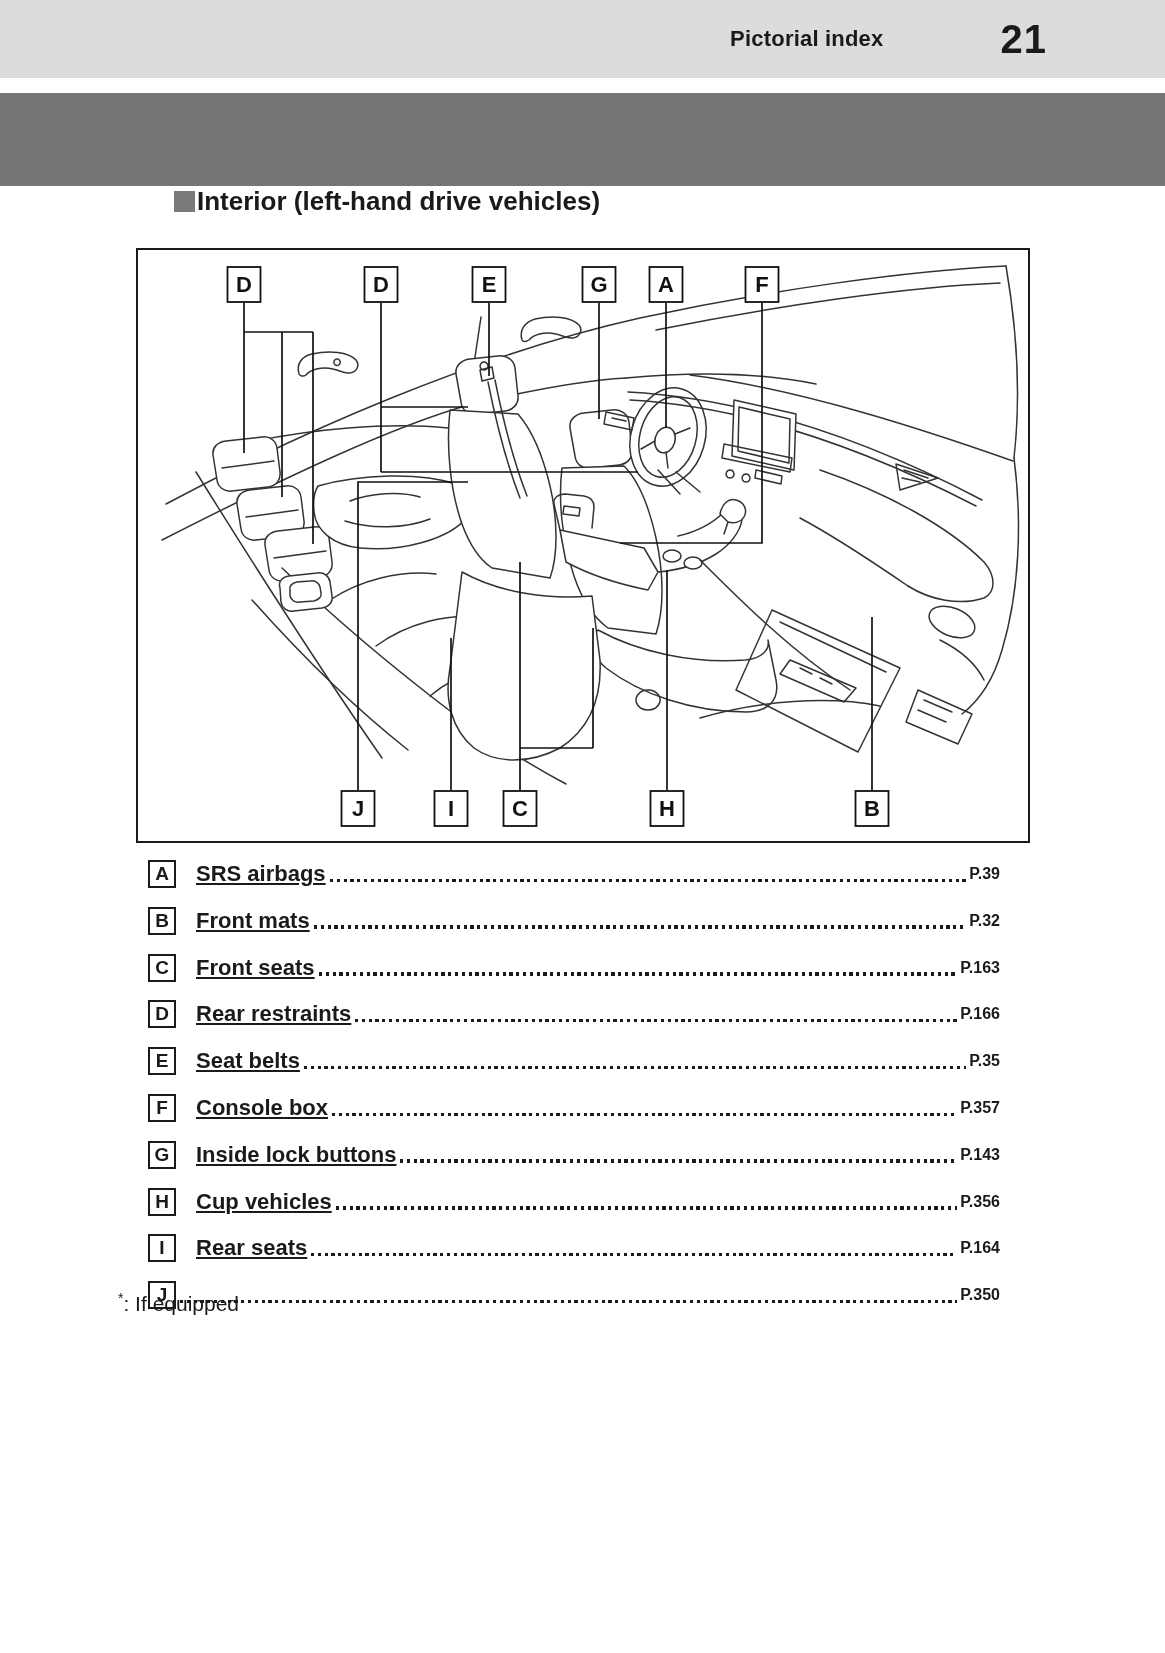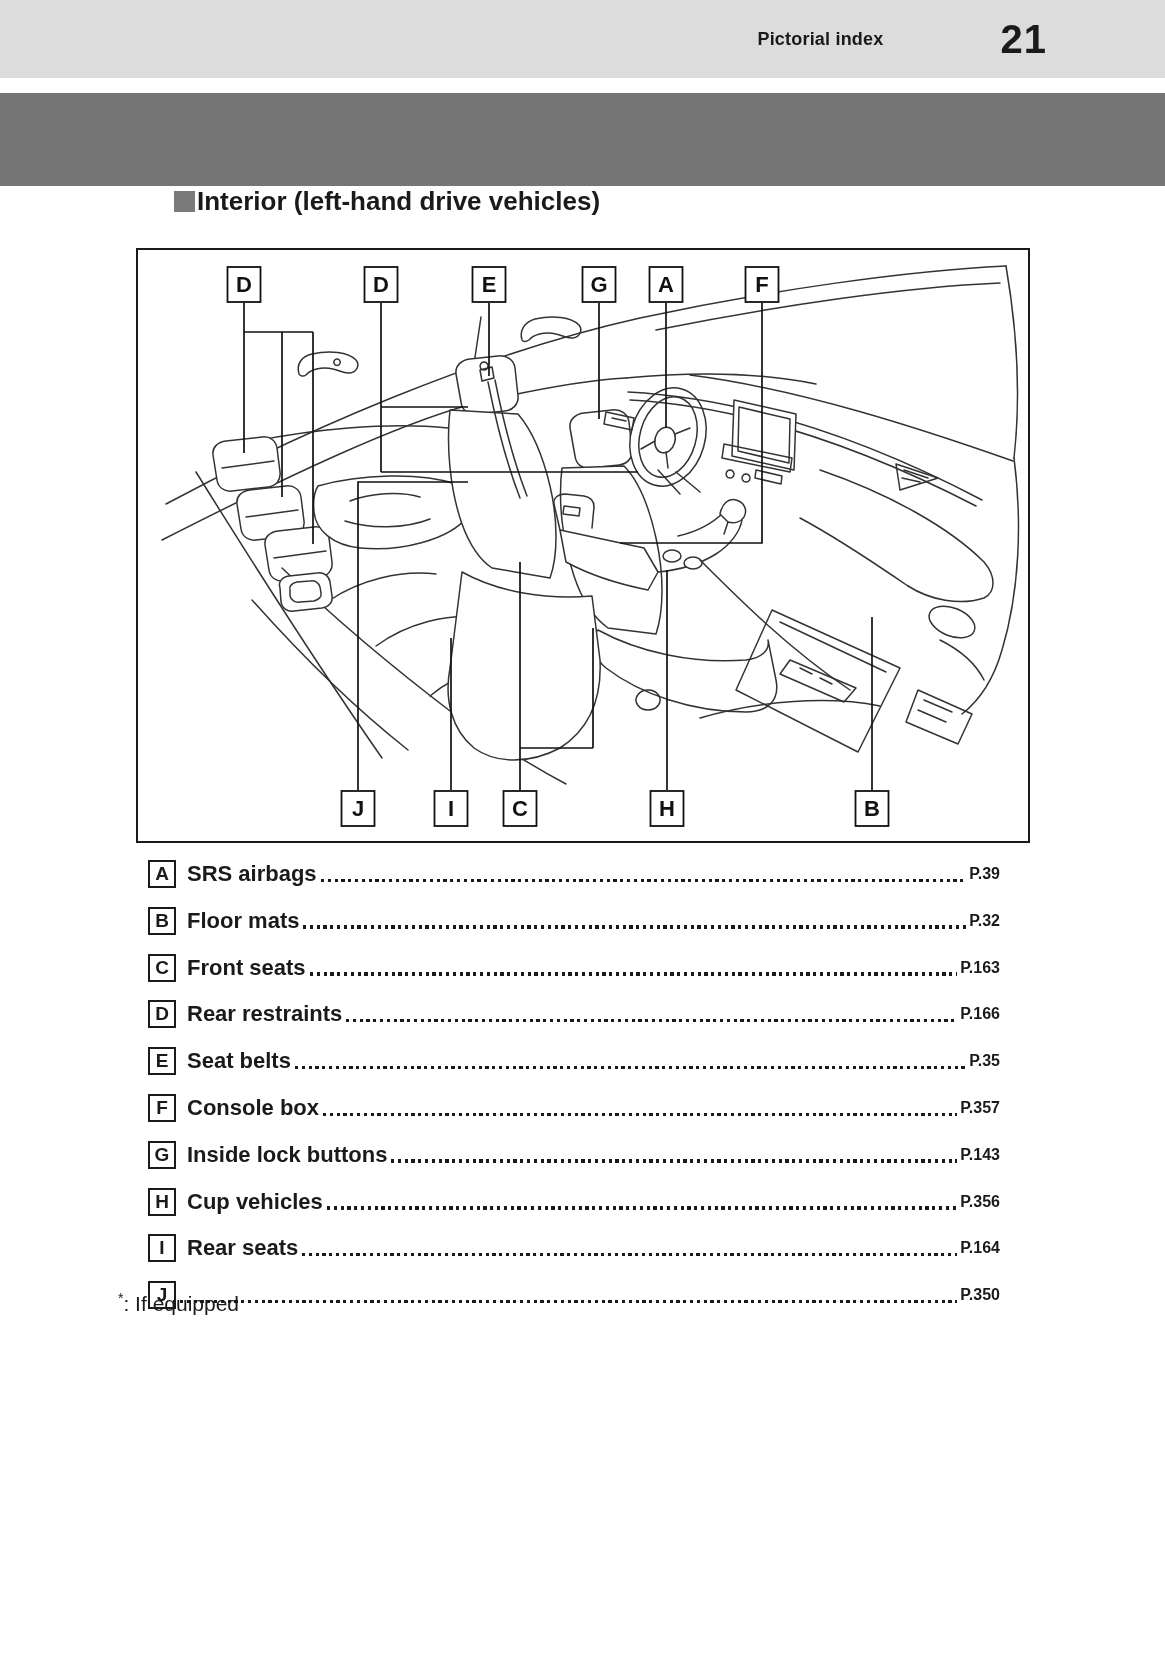--- a/index.html
+++ b/index.html
@@ -4,36 +4,36 @@
 <style>
   html,body{margin:0;padding:0;background:#888;}
   .page{
     position:relative;width:1165px;height:1653px;background:#ffffff;
     font-family:"Liberation Sans","DejaVu Sans",sans-serif;color:#1a1a1a;
     margin:0 auto;overflow:hidden;
   }
   
   .band-light{position:absolute;left:0;top:0;width:1165px;height:78px;background:#dcdcdc;
     display:flex;align-items:center;justify-content:flex-end;}
-  .hdr-title{font-size:18px;font-weight:bold;margin-right:76px;letter-spacing:0.2px;}
+  .hdr-title{font-size:22px;font-weight:bold;margin-right:76px;letter-spacing:0.2px;}
   .hdr-page{font-size:40px;font-weight:bold;margin-right:118px;letter-spacing:1px;margin-left:41px;}
   .band-dark{position:absolute;left:0;top:93px;width:1165px;height:93px;background:#757575;}
   
   .section-heading{position:absolute;left:126px;top:188px;display:flex;align-items:center;padding-left:48px;}
   .sq-bullet{width:21px;height:21px;background:#7a7a7a;margin-right:2px;flex:0 0 auto;}
   .section-heading h1{font-size:26px;font-weight:bold;margin:0;line-height:1;}
   
   .figure-wrap{position:absolute;left:136px;top:248px;width:894px;height:595px;}
   .figure-wrap svg{position:absolute;left:0;top:0;width:100%;height:100%;}
   
   .index-list{position:absolute;left:148px;top:860px;width:852px;}
   .index-row{display:flex;align-items:flex-start;height:28px;margin-bottom:18.8px;}
   .key-box{flex:0 0 auto;width:28px;height:28px;box-sizing:border-box;border:2px solid #1a1a1a;
     font-size:19px;font-weight:bold;text-align:center;line-height:24px;background:#fff;}
-  .row-label{font-size:22px;font-weight:bold;margin-left:11px;line-height:28px;white-space:nowrap;}
+  .row-label{font-size:22px;font-weight:bold;margin-left:20px;line-height:28px;white-space:nowrap;text-decoration:underline;}
   .row-label sup{font-size:14px;font-weight:bold;vertical-align:super;line-height:0;}
   .dots{flex:1 1 auto;height:3.4px;align-self:flex-end;margin:0 3px 6px 4px;
     background:repeating-linear-gradient(90deg,#1a1a1a 0 3.2px,transparent 3.2px 6.8px);}
   .row-page{font-size:16px;font-weight:bold;line-height:28px;white-space:nowrap;}
   
   .footnote{position:absolute;left:118px;top:1292px;font-size:21px;}
   .footnote sup{font-size:14px;vertical-align:super;line-height:0;}
   text.callout{font-size:22px;font-weight:bold;fill:#111;text-anchor:middle;
     font-family:"Liberation Sans","DejaVu Sans",sans-serif;}
 </style>
@@ -230,21 +230,21 @@
 
   <div class="index-list">
     <div class="index-row">
       <span class="key-box">A</span>
       <span class="row-label">SRS airbags</span>
       <span class="dots"></span>
       <span class="row-page">P.39</span>
     </div>
     <div class="index-row">
       <span class="key-box">B</span>
-      <span class="row-label">Floor mats</span>
+      <span class="row-label">Front mats</span>
       <span class="dots"></span>
       <span class="row-page">P.32</span>
     </div>
     <div class="index-row">
       <span class="key-box">C</span>
       <span class="row-label">Front seats</span>
       <span class="dots"></span>
       <span class="row-page">P.163</span>
     </div>
     <div class="index-row">

